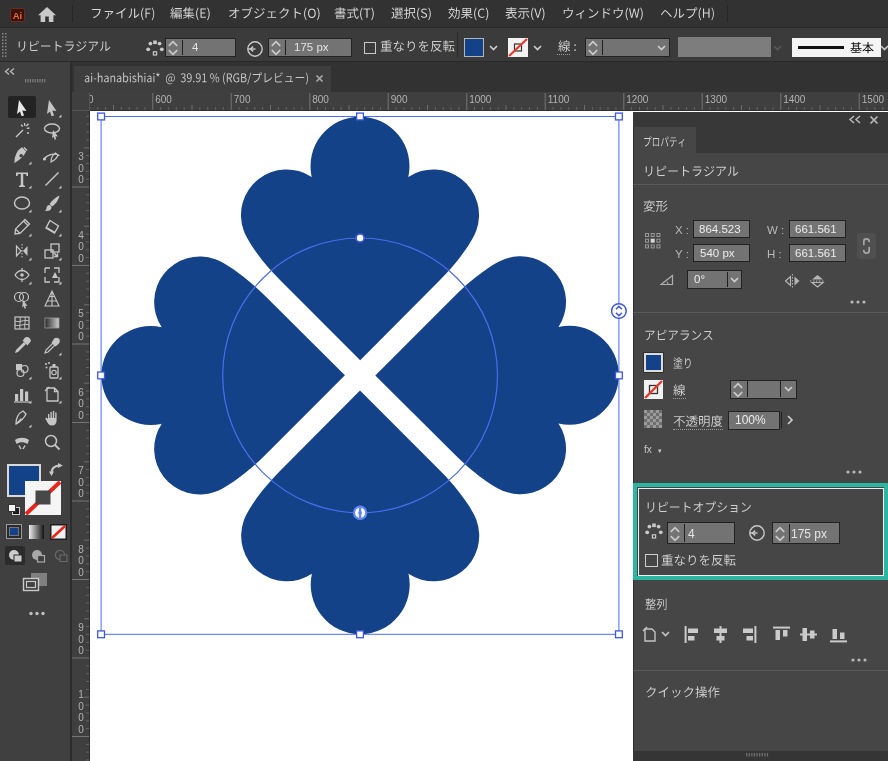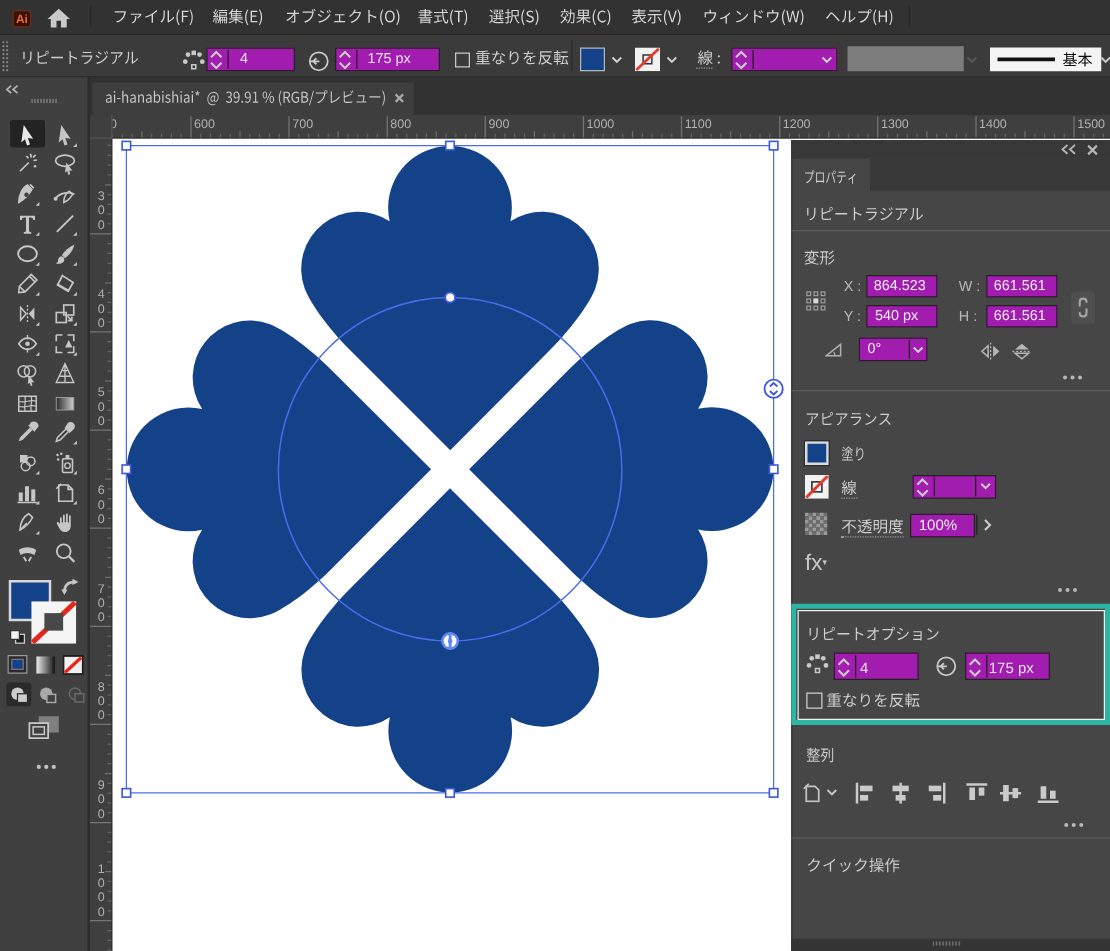--- a/index.html
+++ b/index.html
@@ -4,21 +4,21 @@
 html,body{width:888px;height:761px;overflow:hidden;background:#333;
  font-family:"Liberation Sans",sans-serif}
 .abs{position:absolute}
 .t{position:absolute}
 #menubar{position:absolute;left:0;top:0;width:888px;height:27px;background:#323232}
 #ctrlbar{position:absolute;left:0;top:27px;width:888px;height:35px;background:#3b3b3b;border-top:1px solid #282828;border-bottom:1px solid #282828}
 #toolbar{position:absolute;left:0;top:62px;width:72px;height:699px;background:#404040;border-right:2px solid #2d2d2d}
 #tabbar{position:absolute;left:72px;top:62px;width:816px;height:30px;background:#323232}
 #canvas{position:absolute;left:90px;top:111px;width:798px;height:650px;background:#fff}
 #rpanel{position:absolute;left:633px;top:112px;width:255px;height:649px;background:#464646;border-left:1px solid #2e2e2e}
-.inp{position:absolute;background:#a21caf;border:1px solid #222;color:#ececec;font-size:11.5px;line-height:16px}
+.inp{position:absolute;background:#737373;border:1px solid #222;color:#ececec;font-size:11.5px;line-height:16px}
 </style></head><body>
 
 <div id="menubar"></div>
 <div id="ctrlbar"></div>
 <div class="abs" style="left:10px;top:8px;width:15px;height:14px;background:#3a120c;border:1px solid #6b2c18;border-radius:2.5px;color:#f06a2b;font-size:9.5px;font-weight:bold;text-align:center;line-height:13px">Ai</div>
 <svg class="abs" style="left:37px;top:6px" width="20" height="17" viewBox="0 0 20 17">
 <path d="M10 1 L19 9.2 L16.4 9.2 L16.4 16 L11.8 16 L11.8 10.6 L8.2 10.6 L8.2 16 L3.6 16 L3.6 9.2 L1 9.2 Z" fill="#c9c9c9"></path>
   </svg>
 <div class="abs" style="left:72px;top:5px;width:1px;height:17px;background:#262626"></div>
 <svg class="t" style="left:90.0px;top:4.2px" width="65.3" height="18.1" viewBox="0 -13.8 65.3 18.1">
@@ -803,21 +803,21 @@
     <g transform="scale(1.000,1)">
       <path d="M0.9 -9.6H11.6V-8.7H0.9ZM7.0 -6.0 7.7 -6.6Q8.2 -6.2 8.9 -5.8Q9.5 -5.4 10.0 -4.9Q10.6 -4.5 11.1 -4.0Q11.7 -3.6 12.0 -3.3L11.2 -2.5Q10.9 -2.9 10.4 -3.3Q9.9 -3.8 9.3 -4.2Q8.8 -4.7 8.2 -5.2Q7.6 -5.6 7.0 -6.0ZM6.8 -9.3 7.8 -8.9Q7.1 -7.6 6.1 -6.4Q5.1 -5.2 3.8 -4.2Q2.6 -3.1 1.2 -2.4Q1.1 -2.5 1.0 -2.6Q0.9 -2.8 0.8 -2.9Q0.7 -3.1 0.6 -3.2Q1.6 -3.7 2.5 -4.4Q3.4 -5.1 4.2 -5.9Q5.0 -6.7 5.7 -7.5Q6.3 -8.4 6.8 -9.3ZM5.7 -6.8 6.7 -7.8V-7.8V1.0H5.7Z M15.6 -5.6V-1.1H14.7V-4.7H13.1V-5.6ZM15.6 -1.5Q16.0 -0.8 16.8 -0.5Q17.6 -0.2 18.7 -0.1Q19.3 -0.1 20.0 -0.1Q20.8 -0.1 21.6 -0.1Q22.4 -0.1 23.2 -0.1Q24.0 -0.2 24.5 -0.2Q24.5 -0.1 24.4 0.1Q24.3 0.2 24.3 0.4Q24.3 0.6 24.2 0.7Q23.7 0.8 23.0 0.8Q22.3 0.8 21.5 0.8Q20.7 0.8 20.0 0.8Q19.3 0.8 18.7 0.8Q17.5 0.7 16.6 0.4Q15.8 0.0 15.2 -0.7Q14.8 -0.3 14.3 0.1Q13.9 0.5 13.4 0.9L12.9 -0.0Q13.4 -0.3 13.8 -0.7Q14.3 -1.1 14.8 -1.5ZM13.2 -9.7 13.9 -10.2Q14.3 -9.9 14.7 -9.5Q15.1 -9.2 15.4 -8.8Q15.7 -8.5 15.9 -8.1L15.2 -7.6Q15.0 -7.9 14.7 -8.2Q14.4 -8.6 14.0 -9.0Q13.6 -9.4 13.2 -9.7ZM16.4 -8.2H24.4V-7.4H16.4ZM17.4 -5.0H21.6V-4.3H17.4ZM21.5 -3.9H23.4V-3.2H21.5ZM19.9 -9.5H20.8V-5.3H19.9ZM19.7 -7.8 20.3 -7.6Q19.9 -7.0 19.3 -6.4Q18.7 -5.8 18.0 -5.4Q17.3 -4.9 16.6 -4.6Q16.5 -4.8 16.3 -5.0Q16.2 -5.2 16.0 -5.3Q16.7 -5.6 17.4 -5.9Q18.1 -6.3 18.7 -6.8Q19.3 -7.3 19.7 -7.8ZM21.1 -7.8Q21.4 -7.3 22.0 -6.9Q22.6 -6.4 23.3 -6.0Q23.9 -5.7 24.6 -5.5Q24.5 -5.3 24.3 -5.1Q24.1 -4.9 24.0 -4.8Q23.4 -5.0 22.7 -5.5Q22.0 -5.9 21.4 -6.4Q20.8 -7.0 20.4 -7.6ZM23.1 -3.9H24.0Q24.0 -3.9 24.0 -3.8Q24.0 -3.6 24.0 -3.6Q23.9 -2.4 23.7 -1.9Q23.6 -1.4 23.4 -1.2Q23.2 -1.0 23.1 -1.0Q22.9 -0.9 22.6 -0.9Q22.4 -0.9 22.0 -0.9Q21.6 -0.9 21.1 -0.9Q21.1 -1.1 21.0 -1.3Q21.0 -1.5 20.9 -1.7Q21.3 -1.6 21.7 -1.6Q22.1 -1.6 22.3 -1.6Q22.4 -1.6 22.5 -1.6Q22.6 -1.6 22.7 -1.7Q22.8 -1.8 22.9 -2.3Q23.0 -2.8 23.1 -3.8ZM23.2 -10.3 23.9 -9.7Q23.2 -9.5 22.4 -9.4Q21.5 -9.3 20.6 -9.2Q19.7 -9.1 18.8 -9.1Q17.9 -9.0 17.0 -9.0Q17.0 -9.1 16.9 -9.3Q16.8 -9.5 16.8 -9.7Q17.6 -9.7 18.5 -9.7Q19.4 -9.8 20.3 -9.9Q21.2 -10.0 21.9 -10.1Q22.7 -10.2 23.2 -10.3ZM19.0 -4.8H19.8Q19.8 -4.1 19.6 -3.5Q19.4 -2.9 19.1 -2.3Q18.8 -1.8 18.3 -1.4Q17.7 -1.0 16.9 -0.7Q16.8 -0.9 16.7 -1.1Q16.5 -1.3 16.4 -1.4Q17.1 -1.7 17.6 -2.0Q18.1 -2.3 18.3 -2.8Q18.6 -3.2 18.8 -3.7Q18.9 -4.2 19.0 -4.8ZM21.4 -5.0H22.2Q22.1 -4.5 22.0 -3.8Q21.9 -3.2 21.7 -2.8L20.9 -2.9Q21.1 -3.3 21.2 -3.9Q21.3 -4.5 21.4 -5.0Z M26.5 -9.7H30.1V-2.3H26.5V-3.1H29.2V-8.9H26.5ZM26.5 -6.5H29.6V-5.6H26.5ZM31.8 -10.0H36.0V-9.1H31.8ZM31.8 -6.9H36.0V-6.1H31.8ZM31.7 -3.9H36.0V-3.0H31.7ZM26.0 -9.7H26.9V-1.1H26.0ZM35.7 -10.0H36.6V-0.2Q36.6 0.2 36.5 0.4Q36.4 0.7 36.1 0.8Q35.8 0.9 35.2 0.9Q34.7 1.0 33.9 1.0Q33.9 0.8 33.8 0.7Q33.8 0.5 33.7 0.3Q33.6 0.2 33.6 0.1Q34.0 0.1 34.3 0.1Q34.7 0.1 35.0 0.1Q35.3 0.1 35.4 0.1Q35.5 0.1 35.6 -0.0Q35.7 -0.1 35.7 -0.2ZM31.3 -10.0H32.2V-5.5Q32.2 -4.7 32.1 -3.8Q32.0 -3.0 31.7 -2.1Q31.5 -1.2 31.0 -0.4Q30.5 0.4 29.6 1.1Q29.5 1.0 29.4 0.9Q29.3 0.7 29.2 0.6Q29.0 0.5 28.9 0.4Q29.7 -0.2 30.2 -0.9Q30.7 -1.6 30.9 -2.4Q31.1 -3.2 31.2 -4.0Q31.3 -4.8 31.3 -5.5Z M40.3 -7.0H49.2V-6.2H40.3ZM40.5 -3.3H47.6V-2.6H40.5ZM42.3 -8.1H43.2V-4.9H46.3V-8.1H47.2V-4.1H42.3ZM47.4 -3.3H47.6L47.8 -3.4L48.3 -3.1Q47.8 -2.1 47.0 -1.4Q46.2 -0.7 45.1 -0.2Q44.1 0.3 42.9 0.6Q41.7 0.8 40.4 1.0Q40.4 0.8 40.2 0.6Q40.1 0.4 40.0 0.2Q41.2 0.1 42.3 -0.2Q43.5 -0.4 44.5 -0.8Q45.5 -1.2 46.2 -1.8Q47.0 -2.4 47.4 -3.2ZM42.7 -2.7Q43.3 -1.9 44.3 -1.3Q45.4 -0.7 46.7 -0.3Q48.0 0.1 49.5 0.2Q49.4 0.3 49.3 0.5Q49.2 0.6 49.1 0.8Q49.0 0.9 49.0 1.0Q47.4 0.8 46.1 0.4Q44.7 -0.0 43.7 -0.7Q42.6 -1.4 41.9 -2.4ZM43.6 -10.5H44.6V-8.8H43.6ZM39.5 -9.3H49.3V-8.4H39.5ZM39.0 -9.3H39.9V-5.7Q39.9 -4.9 39.9 -4.1Q39.8 -3.2 39.7 -2.3Q39.6 -1.4 39.3 -0.5Q39.1 0.3 38.7 1.0Q38.6 0.9 38.4 0.8Q38.3 0.7 38.2 0.6Q38.0 0.5 37.9 0.5Q38.3 -0.2 38.5 -1.0Q38.7 -1.7 38.8 -2.6Q38.9 -3.4 39.0 -4.2Q39.0 -5.0 39.0 -5.7Z" fill="#cfcfcf"></path>
     </g>
   </svg>
 <div class="abs" style="left:673px;top:428.5px;width:50px;height:1px;border-bottom:1px dotted #9a9a9a"></div>
 <div class="inp" style="left:728px;top:410.5px;width:52px;height:19px;padding-left:6px;font-size:12px">100%</div>
 <div class="abs" style="left:781px;top:412px;width:1px;height:16px;background:#1f1f1f"></div>
 <svg class="abs" style="left:786px;top:414px" width="8" height="12">
     <path d="M2 2 L6 6 L2 10" stroke="#cfcfcf" stroke-width="1.6" fill="none"></path>
   </svg>
-<div class="abs" style="left:644px;top:442px;color:#c8c8c8;font-size:18px;line-height:16px;white-space:pre;">fx</div>
+<div class="abs" style="left:644px;top:442px;color:#c8c8c8;font-size:10px;line-height:16px;white-space:pre;">fx</div>
 <div class="abs" style="left:658px;top:447px;color:#c8c8c8;font-size:7px;line-height:8px;white-space:pre;">▾</div>
 <svg class="abs" style="left:846px;top:470px" width="16" height="4">
     <circle cx="2" cy="2" r="1.6" fill="#b8b8b8"></circle>
     <circle cx="8" cy="2" r="1.6" fill="#b8b8b8"></circle>
     <circle cx="14" cy="2" r="1.6" fill="#b8b8b8"></circle>
   </svg>
 <div class="abs" style="left:633px;top:483px;width:255px;height:97px;border:4.5px solid #2cb5a3"></div>
 <div class="abs" style="left:637.5px;top:487.5px;width:246px;height:88px;border:1.5px solid #f0f0f0"></div>
 <svg class="t" style="left:645.0px;top:498.2px" width="106.9" height="18.1" viewBox="0 -13.8 106.9 18.1">
     <g transform="scale(0.950,1)">

